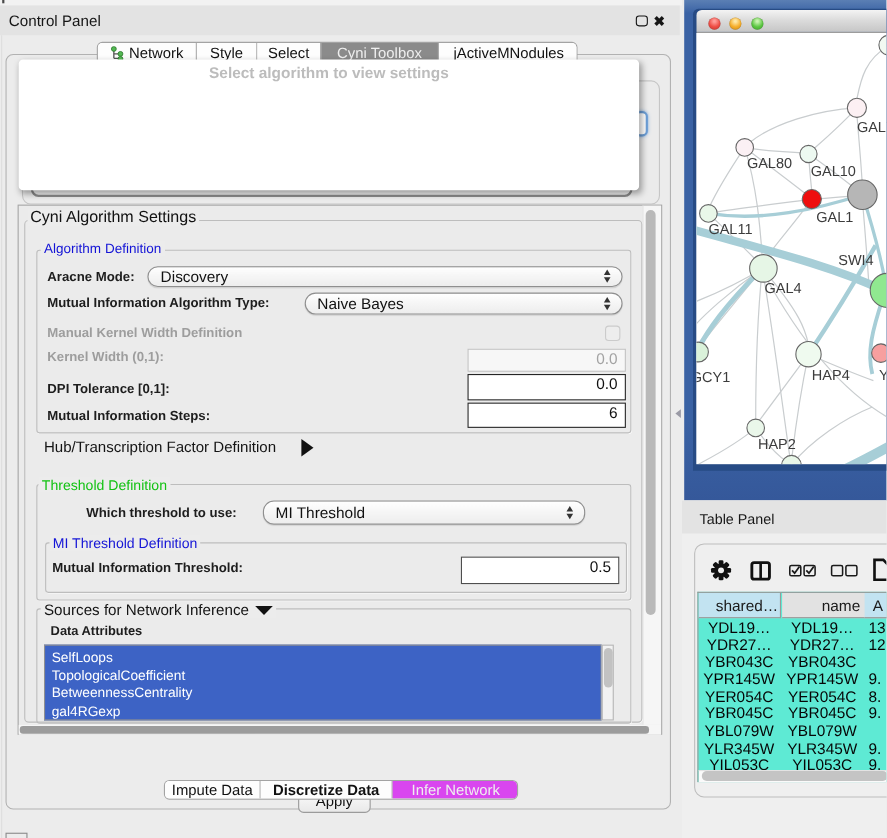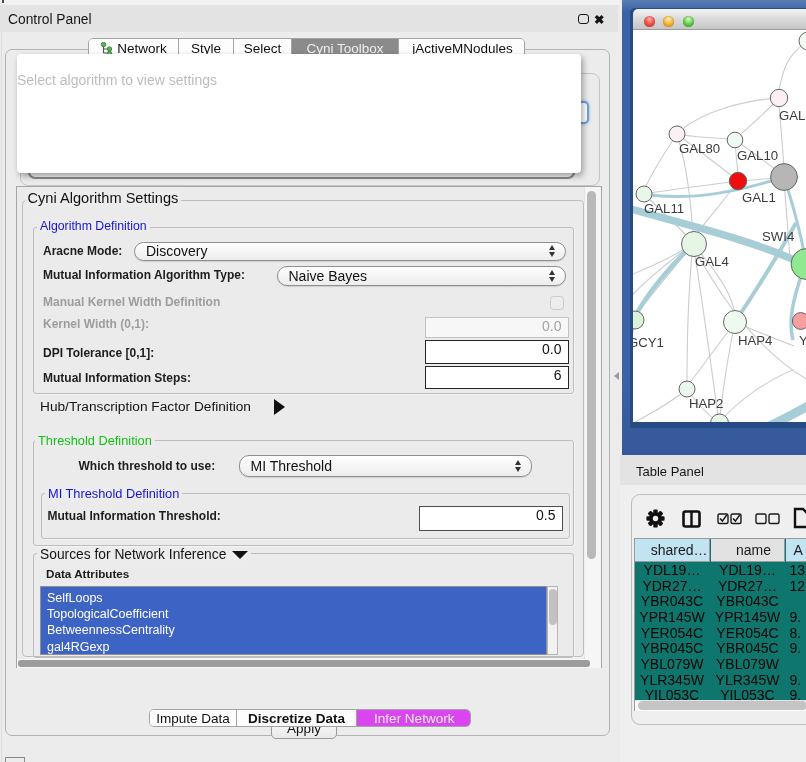--- a/index.html
+++ b/index.html
@@ -126,21 +126,21 @@
   <div class="tabseg" style="left:0;width:87px;">Impute Data</div>
   <div class="tabseg" style="left:87px;width:120px;font-weight:bold;">Discretize Data</div>
   <div class="tabseg" style="left:207px;width:114.5px;background:#d946ef;color:#efefef;border-right:none;">Infer Network</div>
 </div>
 
 <div class="abs" style="left:613.5px;top:372px;width:0;height:0;border-top:4px solid transparent;border-bottom:4px solid transparent;border-right:5px solid #9a9aa5;"></div>
 
 <div class="abs" style="left:4.5px;top:756.5px;width:20px;height:10px;border:1.5px solid #8a8a8a;background:#ececec;"></div>
 
 <div class="abs" style="left:17px;top:53.5px;width:564px;height:119px;background:#ffffff;border-radius:4px;box-shadow:2px 3px 6px rgba(0,0,0,0.35);z-index:50;">
-  <div style="text-align:left;font-size:14px;color:#bcbcbc;margin-top:18px;">Select algorithm to view settings</div>
+  <div style="text-align:center;font-size:14px;color:#bcbcbc;margin-top:4px;font-weight:bold;">Select algorithm to view settings</div>
 </div>
 
 <div class="abs" style="left:622px;top:0;width:184px;height:455px;background:linear-gradient(#5b7fb4,#3a62a4 12px,#3a62a4 84%,#35589a);"></div>
 
 <div class="abs" style="left:630px;top:8px;width:176px;height:420px;background:#274b85;border-radius:5px 0 0 0;"></div>
 <div class="abs" style="left:633px;top:9px;width:173px;height:21px;background:linear-gradient(#f4f4f4,#dcdcdc 45%,#c6c6c6);border-radius:5px 0 0 0;border-bottom:1px solid #9c9c9c;"></div>
 <div class="abs" style="left:643.5px;top:16px;width:11px;height:11px;border-radius:50%;background:radial-gradient(circle at 50% 30%, #ff9d99 8%, #ee4b43 55%, #c43a33);box-shadow:inset 0 0 1px rgba(0,0,0,0.4);"></div>
 <div class="abs" style="left:663px;top:16px;width:11px;height:11px;border-radius:50%;background:radial-gradient(circle at 50% 30%, #ffe9a8 8%, #f6ad29 55%, #cd8c1f);box-shadow:inset 0 0 1px rgba(0,0,0,0.4);"></div>
 <div class="abs" style="left:682.5px;top:16px;width:11px;height:11px;border-radius:50%;background:radial-gradient(circle at 50% 30%, #c9f4b0 8%, #5bc641 55%, #44a331);box-shadow:inset 0 0 1px rgba(0,0,0,0.4);"></div>
 
@@ -245,27 +245,27 @@
     <rect x="136" y="18" width="10" height="9.5" rx="1.5"></rect>
   </g>
   <g fill="none" stroke="#1a1a1a" stroke-width="1.6">
     <path d="M87 22.5 l2.4 2.6 4.4 -6.2"></path>
     <path d="M100 22.5 l2.4 2.6 4.4 -6.2"></path>
   </g>
   <path d="M162 13 h8 l5 5 v13 h-13 z" fill="none" stroke="#111" stroke-width="2.4"></path>
 </svg>
 </div>
 
-<div class="abs" style="left:633.5px;top:537.5px;width:172.5px;height:173.5px;background:#0f766e;border-left:1px solid #9a9a9a;border-top:1px solid #9a9a9a;overflow:hidden;" id="ttable">
+<div class="abs" style="left:633.5px;top:537.5px;width:172.5px;height:173.5px;background:#5eead4;border-left:1px solid #9a9a9a;border-top:1px solid #9a9a9a;overflow:hidden;" id="ttable">
   <style>
     .hc { position:absolute; top:0; height:23.5px; border-right:1px solid #9a9a9a; border-bottom:1px solid #9a9a9a; font-size:14px; color:#1b1b1b; display:flex; align-items:center; justify-content:center; }
     .tcol { position:absolute; top:24.5px; font-size:14px; color:#060606; line-height:15.66px; text-align:center; white-space:pre; }
   </style>
   <div class="hc" style="left:0;width:75px;background:#c2e3f1;justify-content:flex-end;padding-right:1px;">shared…</div>
-  <div class="hc" style="left:76px;width:74px;background:#e2e2e2;padding-left:13px;">name</div>
+  <div class="hc" style="left:76px;width:96px;background:#e2e2e2;padding-left:13px;">name</div>
   <div class="hc" style="left:151px;width:60px;background:#c2e3f1;padding-left:8px;justify-content:flex-start;">A</div>
   <div class="tcol" style="left:0;width:75px;">YDL19…
 YDR27…
 YBR043C
 YPR145W
 YER054C
 YBR045C
 YBL079W
 YLR345W
 YIL053C</div>

